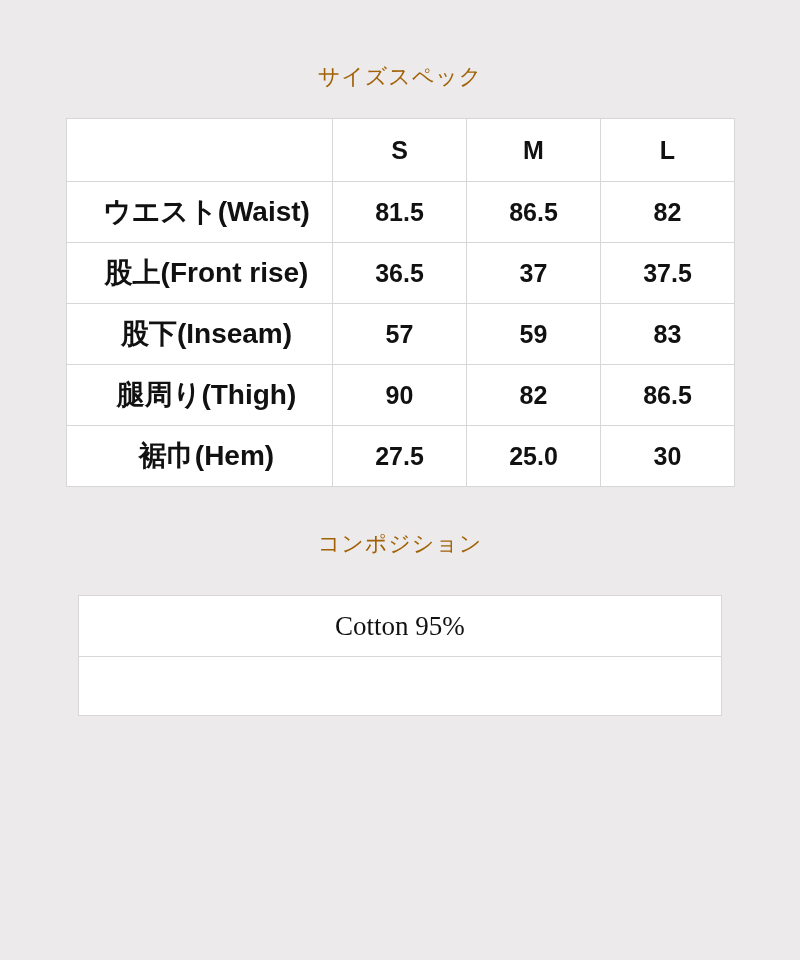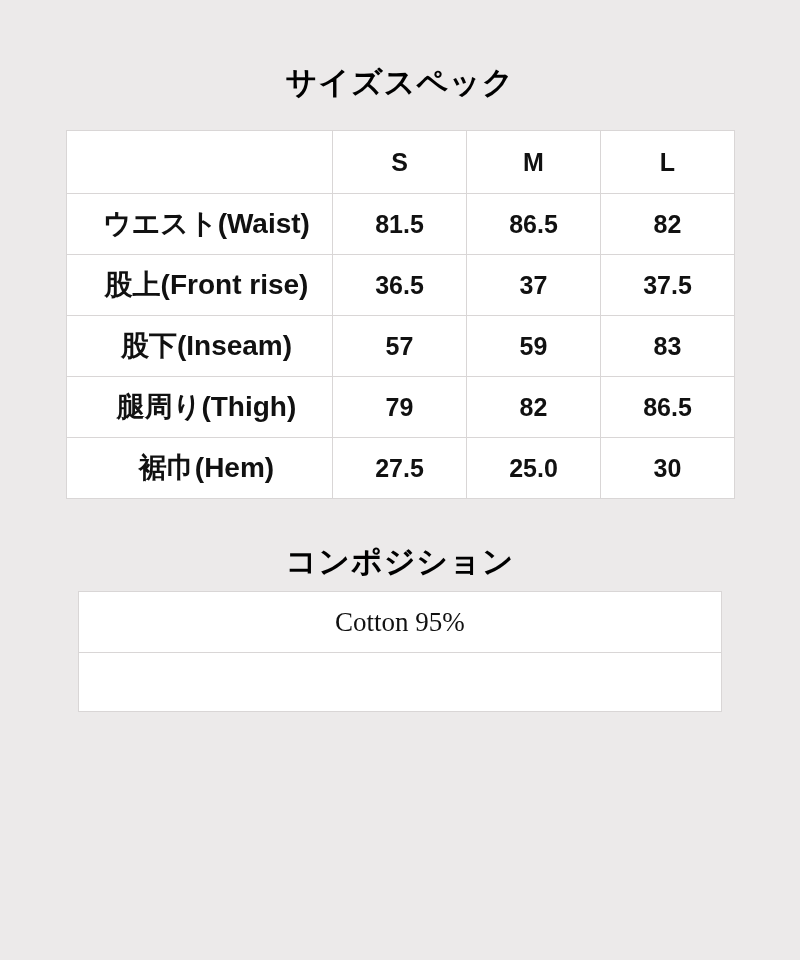--- a/index.html
+++ b/index.html
@@ -17,24 +17,24 @@
   .page {
     width: 800px;
     height: 960px;
     position: relative;
     box-sizing: border-box;
   }
 
   
   .section-title {
     text-align: center;
-    font-size: 31px;
-    font-weight: bold;
+    font-size: 22px;
+    font-weight: normal;
     letter-spacing: 1px;
-    color: #000000;
+    color: #a16207;
   }
   #size-spec-title {
     padding-top: 62px;
   }
   .spec-table-wrap {
     margin: 26px auto 0 auto;
     width: 668px;
   }
   table.spec {
     border-collapse: collapse;
@@ -64,21 +64,21 @@
   table.spec thead td, table.spec thead th {
     height: 62px;
     font-size: 25px;
   }
 
   
   #composition-title {
     padding-top: 42px;
   }
   .comp-table-wrap {
-    margin: 8px auto 0 auto;
+    margin: 36px auto 0 auto;
     width: 644px;
   }
   table.comp {
     border-collapse: collapse;
     width: 100%;
     background: #ffffff;
     table-layout: fixed;
   }
   table.comp td {
     border: 1px solid #d9d6d6;
@@ -132,21 +132,21 @@
           <td>37.5</td>
         </tr>
         <tr>
           <td class="row-label">股下(Inseam)</td>
           <td>57</td>
           <td>59</td>
           <td>83</td>
         </tr>
         <tr>
           <td class="row-label">腿周り(Thigh)</td>
-          <td>79</td>
+          <td>90</td>
           <td>82</td>
           <td>86.5</td>
         </tr>
         <tr>
           <td class="row-label">裾巾(Hem)</td>
           <td>27.5</td>
           <td>25.0</td>
           <td>30</td>
         </tr>
       </tbody>

